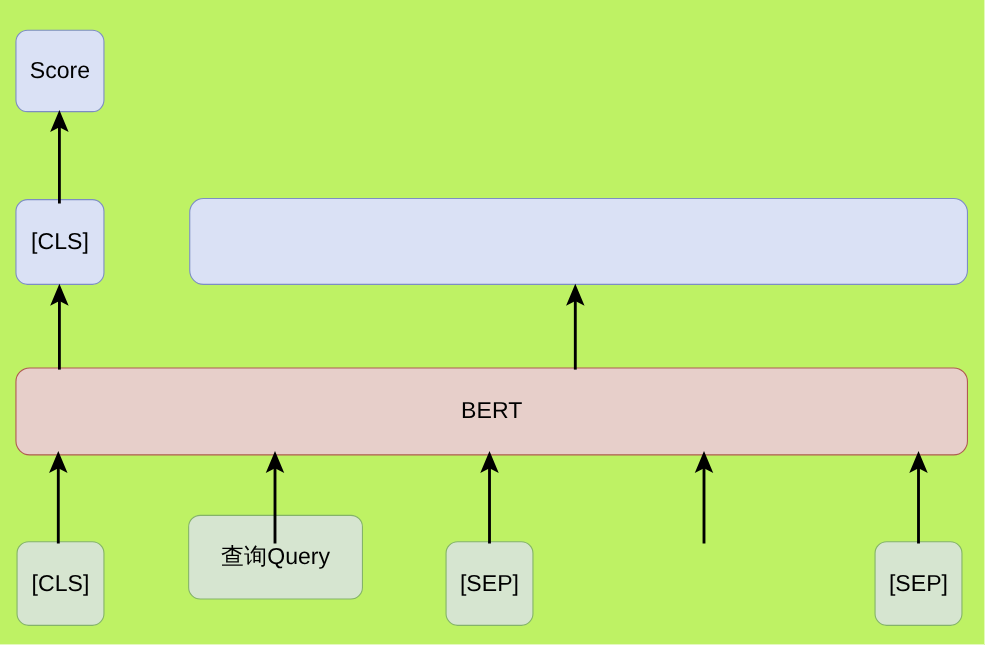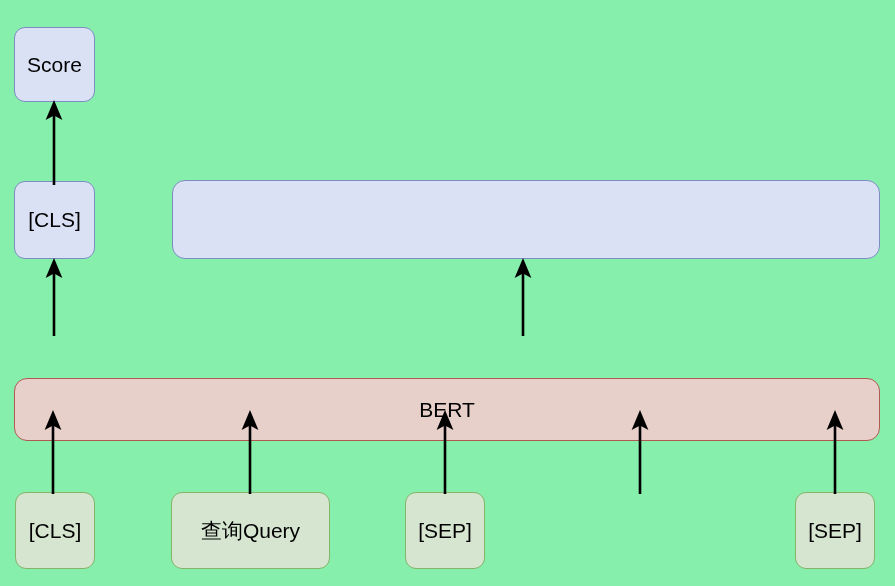--- a/index.html
+++ b/index.html
@@ -4,21 +4,21 @@
 <style>
   html, body {
     margin: 0;
     padding: 0;
     background: #ffffff;
   }
   #canvas {
     position: relative;
     width: 895px;
     height: 586px;
-    background: #86efac;
+    background: #bef264;
     overflow: hidden;
     font-family: "Liberation Sans", "DejaVu Sans", sans-serif;
   }
   .node {
     position: absolute;
     box-sizing: border-box;
     display: flex;
     align-items: center;
     justify-content: center;
     border-radius: 11px;
@@ -64,29 +64,29 @@
   </div>
 
   <div class="node blue" style="left:14px; top:181px; width:81px; height:78px;">
     <span>[CLS]</span>
   </div>
 
   <div class="node blue bar" style="left:172px; top:180px; width:708px; height:79px;">
     <span></span>
   </div>
 
-  <div class="node red bar" style="left:14px; top:334px; width:866px; height:63px;margin-top:44px;">
+  <div class="node red bar" style="left:14px; top:334px; width:866px; height:80px;">
     <span>BERT</span>
   </div>
 
   <div class="node green" style="left:15px; top:492px; width:80px; height:77px;">
     <span>[CLS]</span>
   </div>
 
-  <div class="node green" style="left:171px; top:492px; width:159px; height:77px;">
+  <div class="node green" style="left:171px; top:468px; width:159px; height:77px;">
     <span>查询Query</span>
   </div>
 
   <div class="node green" style="left:405px; top:492px; width:80px; height:77px;">
     <span>[SEP]</span>
   </div>
 
 
   <div class="node green" style="left:795px; top:492px; width:80px; height:77px;">
     <span>[SEP]</span>

